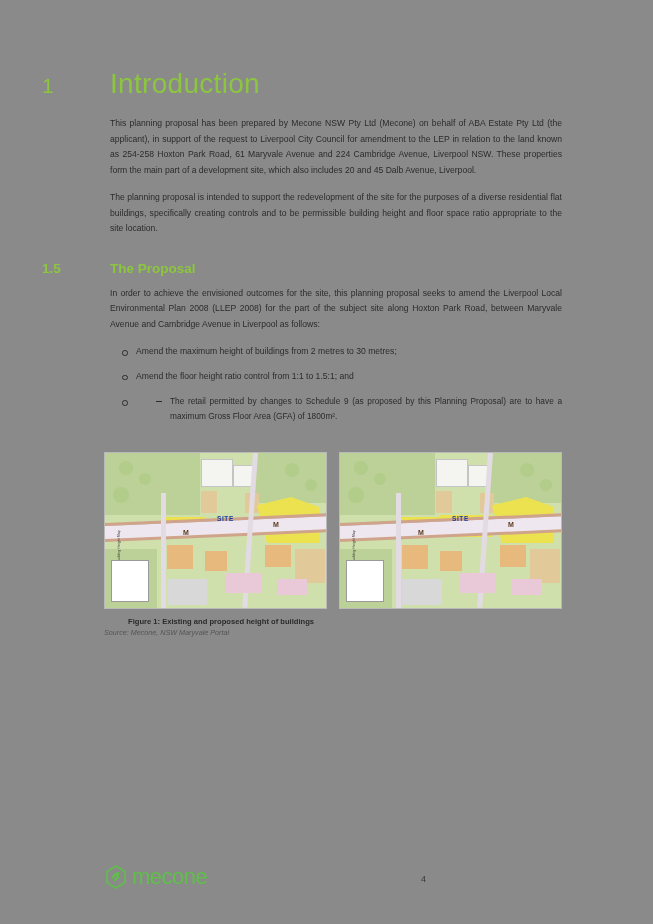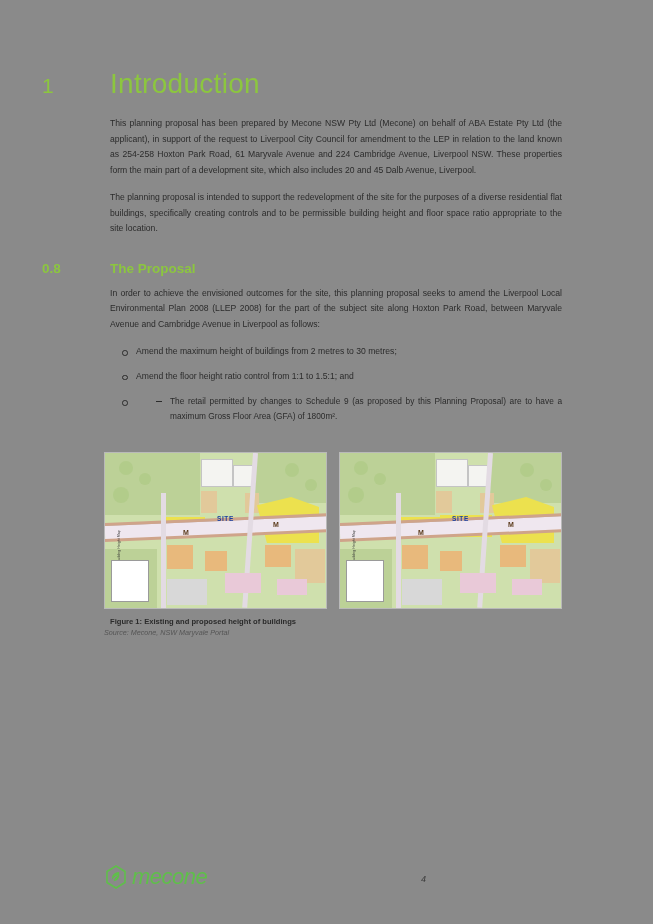--- a/index.html
+++ b/index.html
@@ -195,21 +195,21 @@
     position: absolute;
     left: 6px;
     bottom: 6px;
     width: 36px;
     height: 40px;
     background: #ffffff;
     border: 1px solid #9a9a9a;
   }
 
   .fig-caption {
-    margin-left: 62px;
+    margin-left: 80px;
     margin-top: 8px;
     font-size: 7.6px;
     color: #2b2b2b;
     font-weight: bold;
     padding-left: 6px;
   }
   .fig-source {
     margin-left: 62px;
     margin-top: 2px;
     font-size: 7.2px;
@@ -217,21 +217,20 @@
     font-style: italic;
   }
 
   
   .footer {
     position: absolute;
     left: 0;
     bottom: 34px;
     width: 516px;
     height: 40px;
-    font-style: italic;
   }
   .logo {
     position: absolute;
     left: 105px;
     bottom: 0;
     display: flex;
     align-items: center;
     gap: 5px;
   }
   .logo-mark {
@@ -263,21 +262,21 @@
         <div class="h1-num">1</div>
         <div class="h1-title">Introduction</div>
       </div>
 
       <div class="body-block">
         <p class="body">This planning proposal has been prepared by Mecone NSW Pty Ltd (Mecone) on behalf of ABA Estate Pty Ltd (the applicant), in support of the request to Liverpool City Council for amendment to the LEP in relation to the land known as 254-258 Hoxton Park Road, 61 Maryvale Avenue and 224 Cambridge Avenue, Liverpool NSW. These properties form the main part of a development site, which also includes 20 and 45 Dalb Avenue, Liverpool.</p>
         <p class="body">The planning proposal is intended to support the redevelopment of the site for the purposes of a diverse residential flat buildings, specifically creating controls and to be permissible building height and floor space ratio appropriate to the site location.</p>
       </div>
 
       <div class="h2-row">
-        <div class="h2-num">0.8</div>
+        <div class="h2-num">1.5</div>
         <div class="h2-title">The Proposal</div>
       </div>
 
       <div class="body-block">
         <p class="body">In order to achieve the envisioned outcomes for the site, this planning proposal seeks to amend the Liverpool Local Environmental Plan 2008 (LLEP 2008) for the part of the subject site along Hoxton Park Road, between Maryvale Avenue and Cambridge Avenue in Liverpool as follows:</p>
 
         <ul class="bullets">
           <li>Amend the maximum height of buildings from 2 metres to 30 metres;</li>
           <li>Amend the floor height ratio control from 1:1 to 1.5:1; and</li>
           <li>

